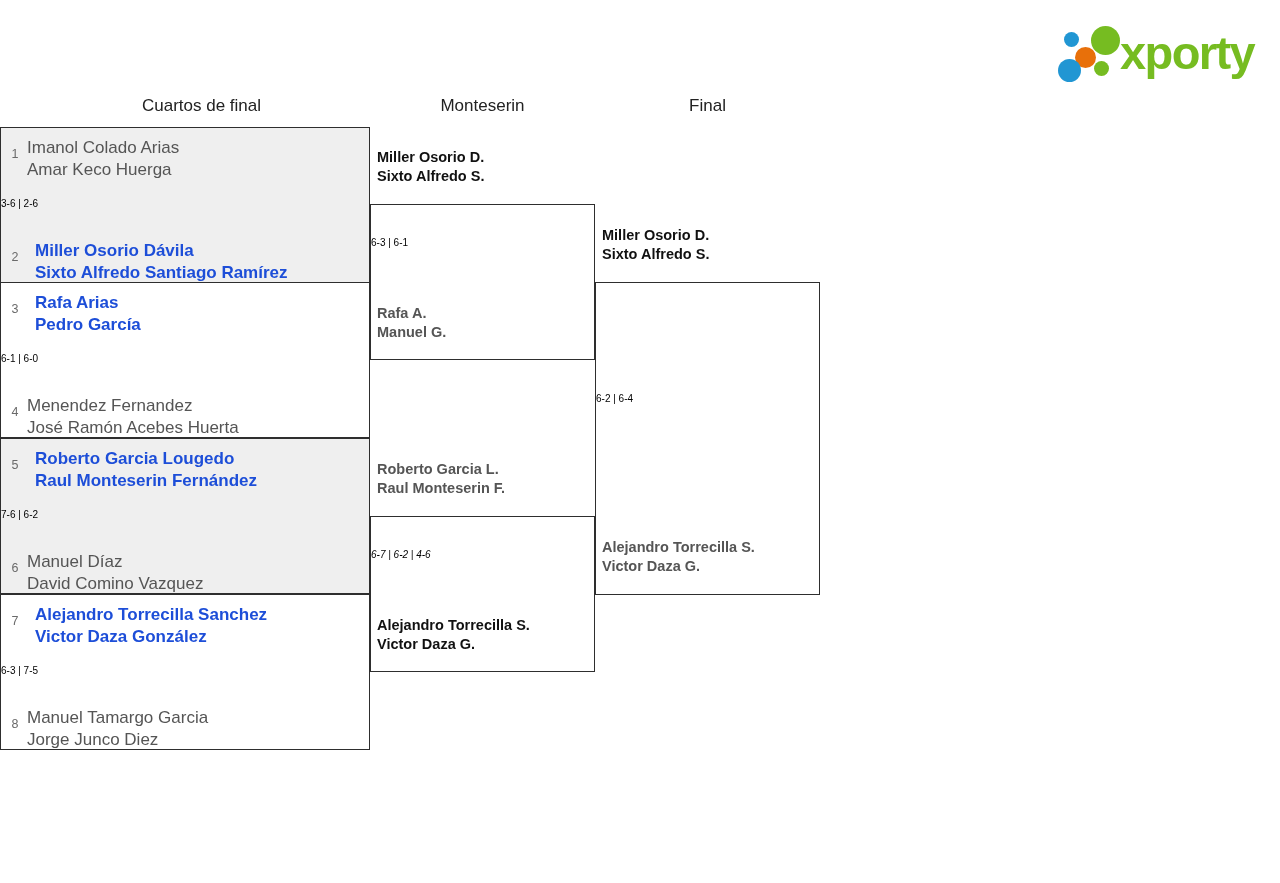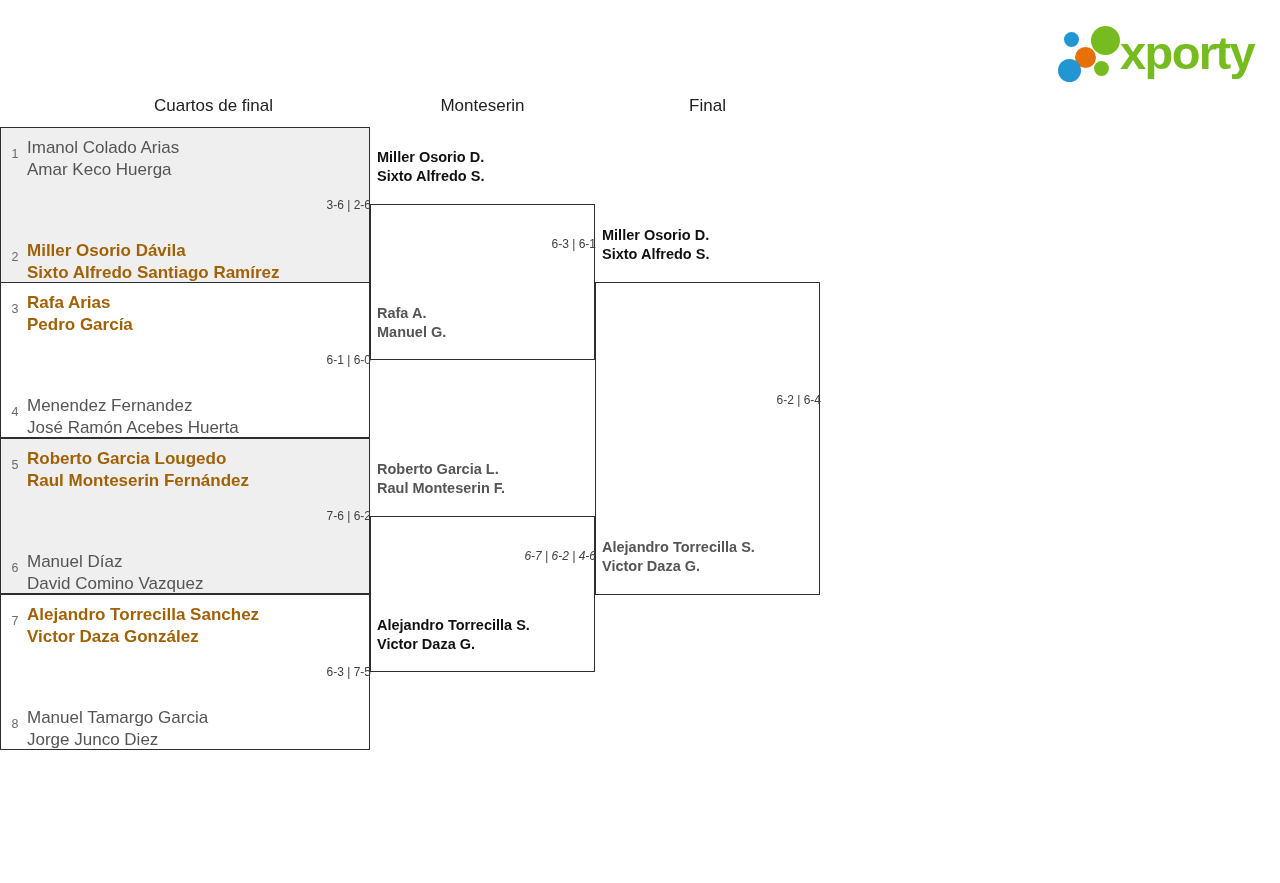--- a/index.html
+++ b/index.html
@@ -73,21 +73,21 @@
   
   .col-head {
     position: absolute;
     top: 96px;
     font-size: 17px;
     font-weight: 400;
     color: #222222;
     text-align: center;
     white-space: nowrap;
   }
-  #head-qf  { left: 12px;   width: 370px; padding-left: 33px; }
+  #head-qf  { left: 0px;   width: 370px; padding-left: 33px; }
   #head-sf  { left: 370px; width: 225px; }
   #head-f   { left: 595px; width: 225px; }
 
   
   #bracket { position: absolute; left: 0; top: 0; width: 1280px; height: 883px; }
 
   .match {
     position: absolute;
     border: 1px solid #2e2e2e;
   }
@@ -109,21 +109,21 @@
 
   
   .team {
     position: absolute;
     line-height: 1.28;
     font-size: 17px;
     white-space: nowrap;
   }
   .team .pl { display: block; }
 
-  .team.winner .pl { color: #a16207; font-weight: 700; }
+  .team.winner .pl { color: #1d4ed8; font-weight: 700; margin-left: 8px; }
   .team.loser  .pl { color: #555555; font-weight: 400; }
 
   
   .qf .team { left: 26px; }
   .qf .team.top    { top: 9px; }
   .qf .team.bottom { top: 112px; }
 
   .seed {
     position: absolute;
     left: 6px;
@@ -132,23 +132,23 @@
     font-weight: 400;
     width: 16px;
     text-align: center;
   }
   .seed.top    { top: 19px; }
   .seed.bottom { top: 122px; }
 
   
   .score {
     position: absolute;
-    font-size: 12px;
-    color: #404040;
-    text-align: right;
+    font-size: 10px;
+    color: #000000;
+    text-align: left;
     white-space: nowrap;
   }
   .qf .score { left: 0; width: 370px; top: 70px; }
   .sf .score { left: 0; width: 225px; top: 32px; }
   #fi-1 .score { left: 0; width: 225px; top: 110px; }
 
   
   .float-team {
     position: absolute;
     line-height: 1.28;

